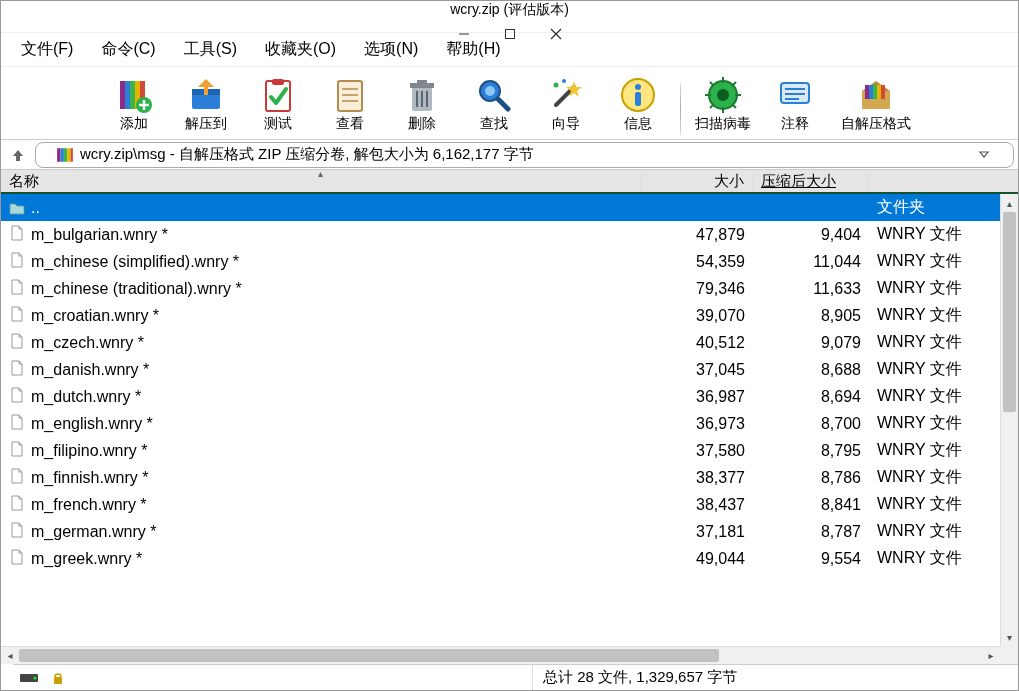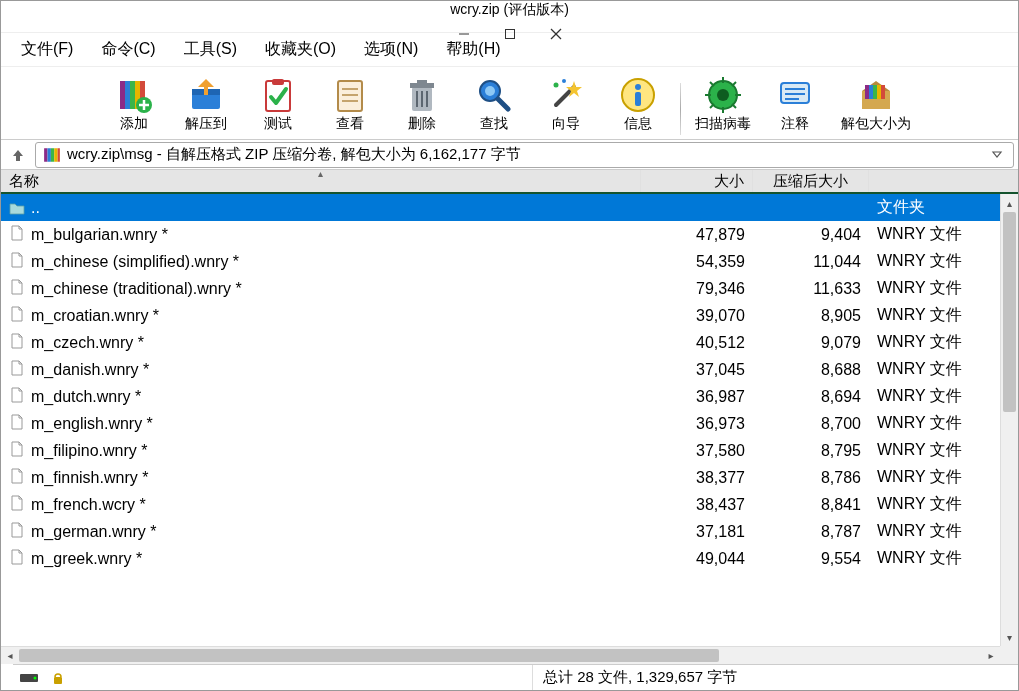--- a/index.html
+++ b/index.html
@@ -72,44 +72,44 @@
     }
     .addressbar .up-arrow {
       width: 22px; height: 22px;
       display:flex; align-items:center; justify-content:center;
       color:#666; font-size:18px;
     }
     .address-box {
       flex:1;
       height: 26px;
       border:1px solid #aaa;
-      border-radius:3px;
+      border-radius:8px;
       display:flex; align-items:center;
-      padding: 0 7px;
+      padding: 0 20px;
       font-size: 15px;
     }
     .address-box .archive-icon { width:18px; height:18px; margin-right:6px; }
     .address-box .dropdown { width:18px; text-align:center; color:#555; }
     
     .cols-header {
       display:flex;
       height: 24px;
       background:#e5e5e5;
       border-bottom:2px solid #14532d;
       font-size:15px;
     }
     .col-h {
       display:flex; align-items:center;
       padding: 0 8px;
       border-right:1px solid #e0e0e0;
     }
     .col-h.name { flex: 0 0 640px; position:relative; }
     .col-h.name .sort-ind { position:absolute; left:50%; top:-2px; transform:translateX(-50%); font-size:10px; color:#666;}
     .col-h.size { flex: 0 0 112px; justify-content:flex-end; }
-    .col-h.packed { flex: 0 0 116px; justify-content:center; }
+    .col-h.packed { flex: 0 0 116px; justify-content:flex-start;text-decoration:underline; }
     .col-h.type { flex:1; }
     
     .file-list {
       flex:1;
       overflow:hidden;
       position:relative;
     }
     .file-rows {
       position:absolute;
       top:0; left:0; right:18px; bottom:18px;
@@ -332,21 +332,21 @@
   <div class="tool-btn" style="width:90px">
     <svg class="tool-icon" viewBox="0 0 40 40">
       <rect x="6" y="16" width="28" height="18" fill="#d4a850"></rect>
         <polygon points="6,16 20,6 34,16" fill="#b98a3c"></polygon>
       <rect x="9" y="10" width="4" height="14" fill="#8b2b87"></rect>
         <rect x="13" y="10" width="4" height="14" fill="#2b7fd8"></rect>
         <rect x="17" y="10" width="4" height="14" fill="#3bb54a"></rect>
         <rect x="21" y="10" width="4" height="14" fill="#e7b500"></rect>
         <rect x="25" y="10" width="4" height="14" fill="#d34a3a"></rect>
     </svg>
-    <span>解包大小为</span>
+    <span>自解压格式</span>
   </div>
 </div>
 
 <div class="addressbar">
   <div class="up-arrow">
     <svg width="16" height="16" viewBox="0 0 16 16">
         <path d="M8 3 L13 9 L10 9 L10 14 L6 14 L6 9 L3 9 Z" fill="#666"></path>
       </svg>
   </div>
   <div class="address-box">
@@ -513,21 +513,21 @@
         <div class="cell size">38,377</div>
         <div class="cell packed">8,786</div>
         <div class="cell type">WNRY 文件</div>
       </div>
       <div class="file-row">
         <div class="cell name">
           <span><svg class="file-icon" viewBox="0 0 16 16">
               <path d="M3 1 L10 1 L13 4 L13 15 L3 15 Z" fill="#fff" stroke="#999" stroke-width="1"></path>
               <path d="M10 1 L10 4 L13 4" fill="none" stroke="#999" stroke-width="1"></path>
             </svg></span>
-          <span>m_french.wcry *</span>
+          <span>m_french.wnry *</span>
         </div>
         <div class="cell size">38,437</div>
         <div class="cell packed">8,841</div>
         <div class="cell type">WNRY 文件</div>
       </div>
       <div class="file-row">
         <div class="cell name">
           <span><svg class="file-icon" viewBox="0 0 16 16">
               <path d="M3 1 L10 1 L13 4 L13 15 L3 15 Z" fill="#fff" stroke="#999" stroke-width="1"></path>
               <path d="M10 1 L10 4 L13 4" fill="none" stroke="#999" stroke-width="1"></path>

